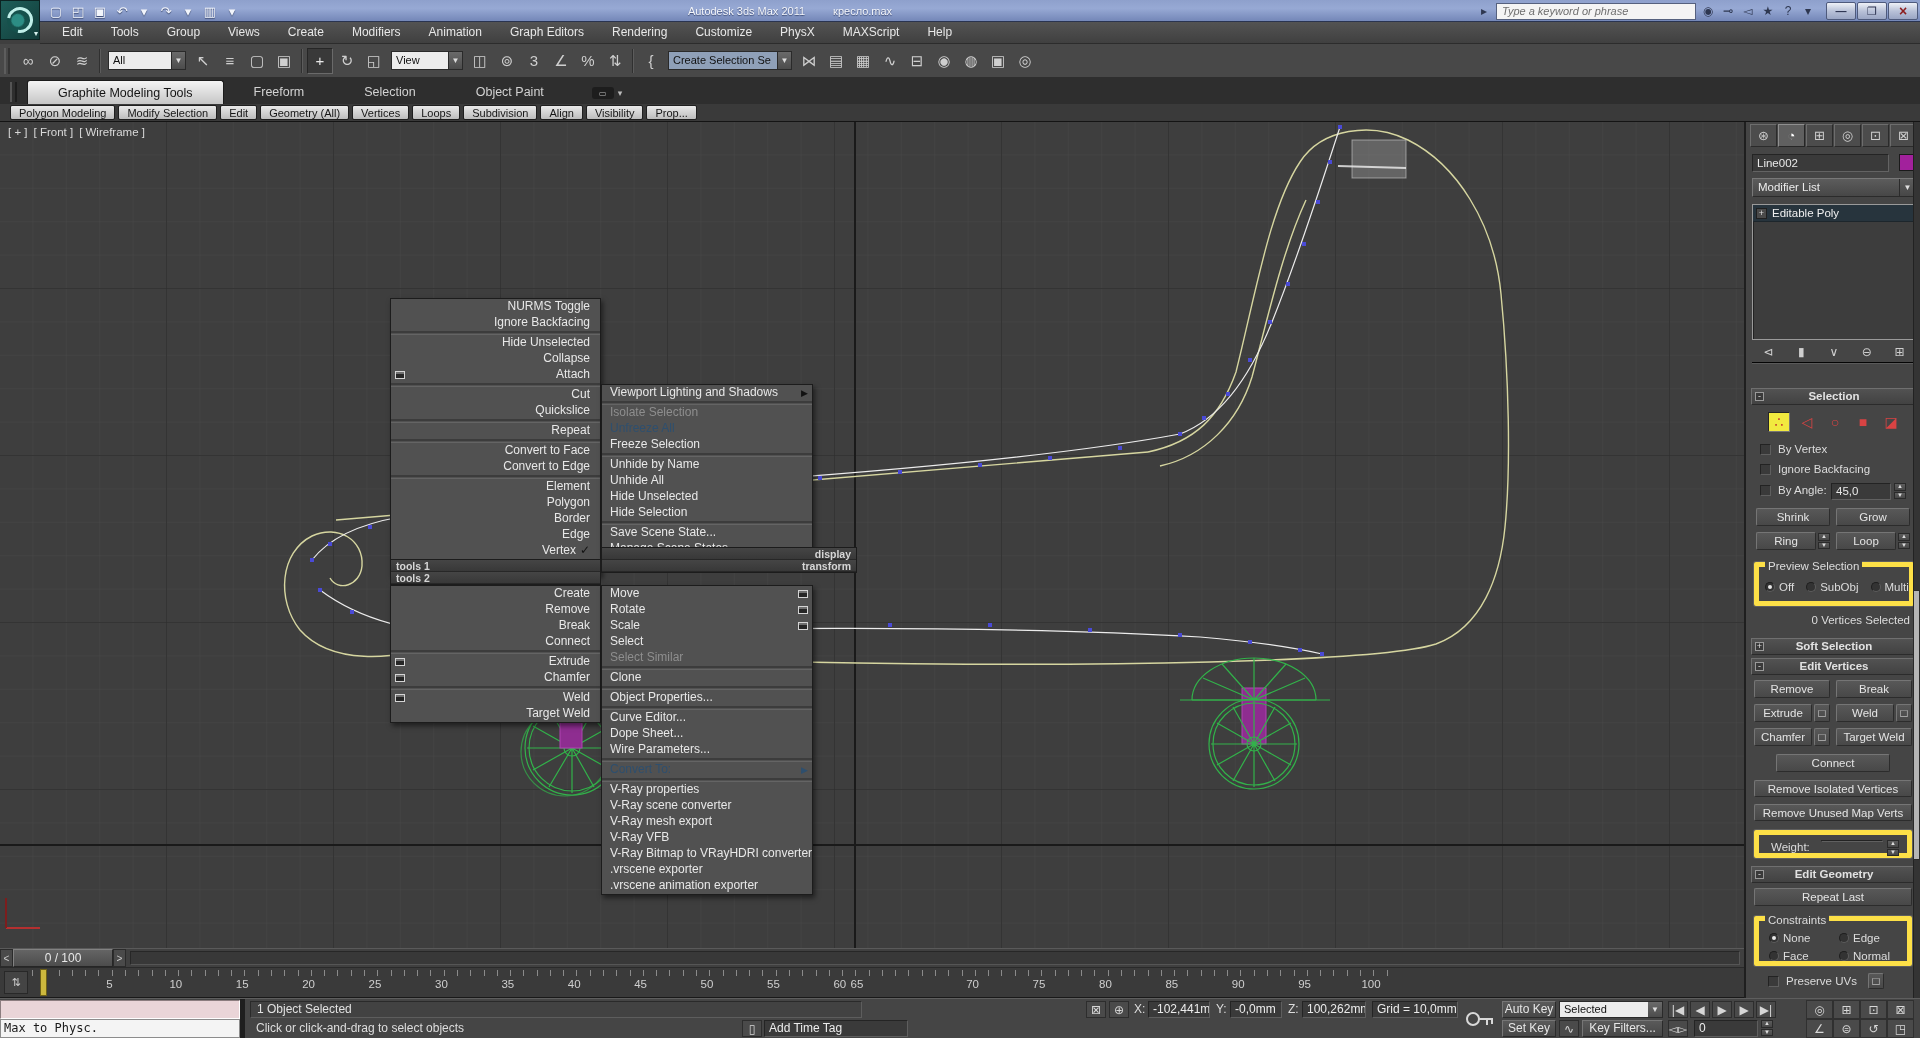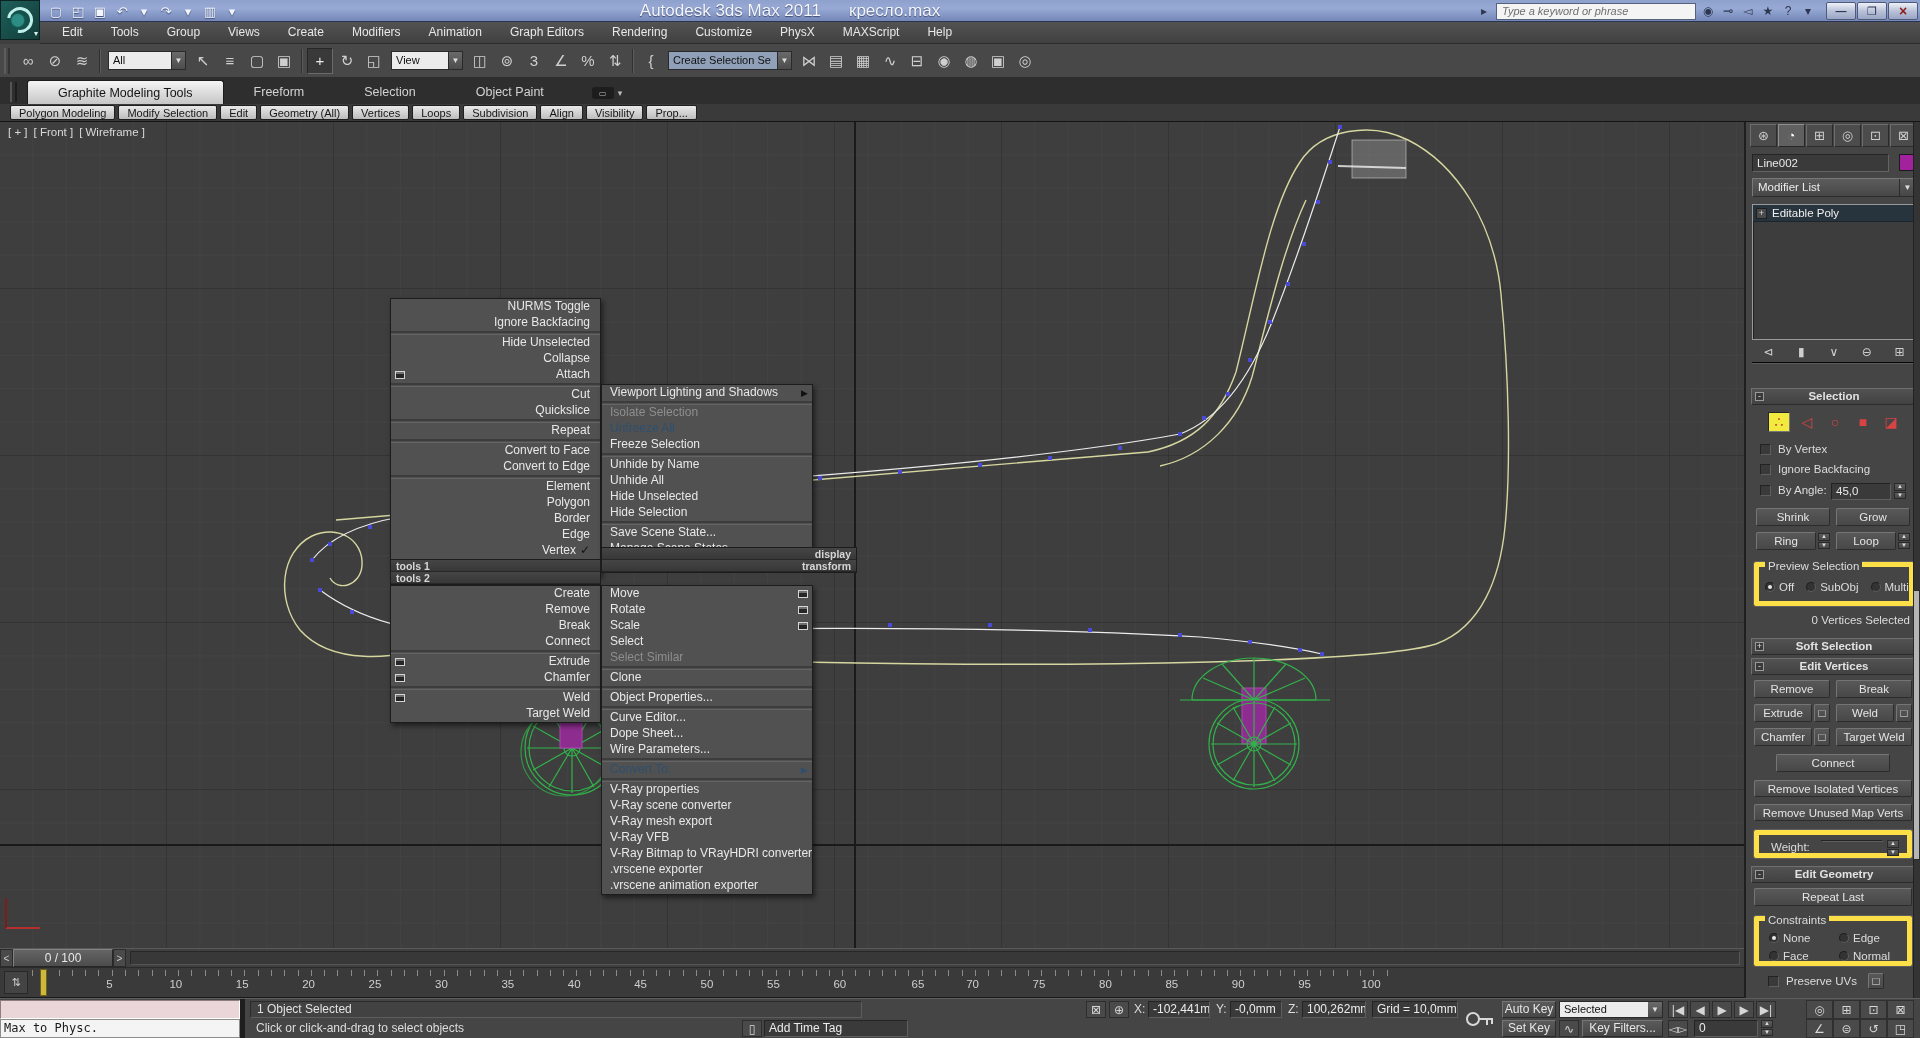--- a/index.html
+++ b/index.html
@@ -12,21 +12,21 @@
     background:linear-gradient(180deg,#8ea0cc 0%,#97a9d4 40%,#7487b8 100%);border-bottom:1px solid #2a3450}
   .logo{position:absolute;left:0;top:0;width:40px;height:40px;z-index:30;
     background:linear-gradient(135deg,#1e5f5a,#123c3a);border:1px solid #0c2322;display:flex;align-items:center;justify-content:center}
   .logo-swirl{width:26px;height:26px;border-radius:50%;border:3px solid #bfeee8;border-left-color:transparent;
     background:radial-gradient(circle at 40% 45%,#2c8d84 0 6px,#15514c 7px);transform:rotate(-35deg)}
   .logo-caret{position:absolute;right:1px;bottom:1px;font-size:8px;color:#d6efec}
   .qat{position:absolute;left:46px;top:1px;height:20px;display:flex;align-items:center;gap:2px;z-index:31}
   .qat .tbi{width:20px;height:18px;font-size:13px;color:#f2f5fb;text-shadow:0 1px 1px #3c4a70;
     display:flex;align-items:center;justify-content:center}
   .title{position:absolute;left:300px;right:640px;top:0;height:22px;text-align:center;line-height:22px;
-    color:#f4f6fb;font-size:17px;text-shadow:0 1px 1px #3e4d76;white-space:nowrap}
+    color:#f4f6fb;font-size:11px;text-shadow:0 1px 1px #3e4d76;white-space:nowrap}
   .title .file{margin-left:28px}
   .tb-right{position:absolute;right:2px;top:1px;height:20px;display:flex;align-items:center;gap:3px}
   .search{width:200px;height:17px;background:#f4f4f4;border:1px solid #5a6franchise;border:1px solid #56617e;
     font-style:italic;font-size:11px;color:#333;padding:0 5px;font-family:"Liberation Sans",sans-serif}
   .search::placeholder{color:#6f6f6f;font-style:italic}
   .tbr-icon{width:18px;height:18px;display:flex;align-items:center;justify-content:center;
     color:#2e3750;font-size:12px}
   .winbtns{display:flex;gap:1px;margin-left:6px}
   .winbtn{width:30px;height:18px;border:1px solid #4e5a7c;border-radius:2px;
     background:linear-gradient(180deg,#eef1f7,#b9c2d8 50%,#9aa6c4);color:#2c3350;
@@ -706,21 +706,21 @@
         <span class="ruler-label" style="left: 242.2px;">15</span>
         <span class="ruler-label" style="left: 308.6px; text-align: center;">20</span>
         <span class="ruler-label" style="left: 375px;">25</span>
         <span class="ruler-label" style="left: 441.4px;">30</span>
         <span class="ruler-label" style="left: 507.8px;">35</span>
         <span class="ruler-label" style="left: 574.2px;">40</span>
         <span class="ruler-label" style="left: 640.6px;">45</span>
         <span class="ruler-label" style="left: 707px;">50</span>
         <span class="ruler-label" style="left: 773.4px;">55</span>
         <span class="ruler-label" style="left: 839.8px;">60</span>
-        <span class="ruler-label" style="left: 918px;">65</span>
+        <span class="ruler-label" style="left: 857px;">65</span>
         <span class="ruler-label" style="left: 972.6px;">70</span>
         <span class="ruler-label" style="left: 1039px;">75</span>
         <span class="ruler-label" style="left: 1105.4px;">80</span>
         <span class="ruler-label" style="left: 1171.8px;">85</span>
         <span class="ruler-label" style="left: 1238.2px;">90</span>
         <span class="ruler-label" style="left: 1304.6px;">95</span>
         <span class="ruler-label" style="left: 1371px;">100</span>
       </div>
     <div class="framemarker"></div>
   </div>

